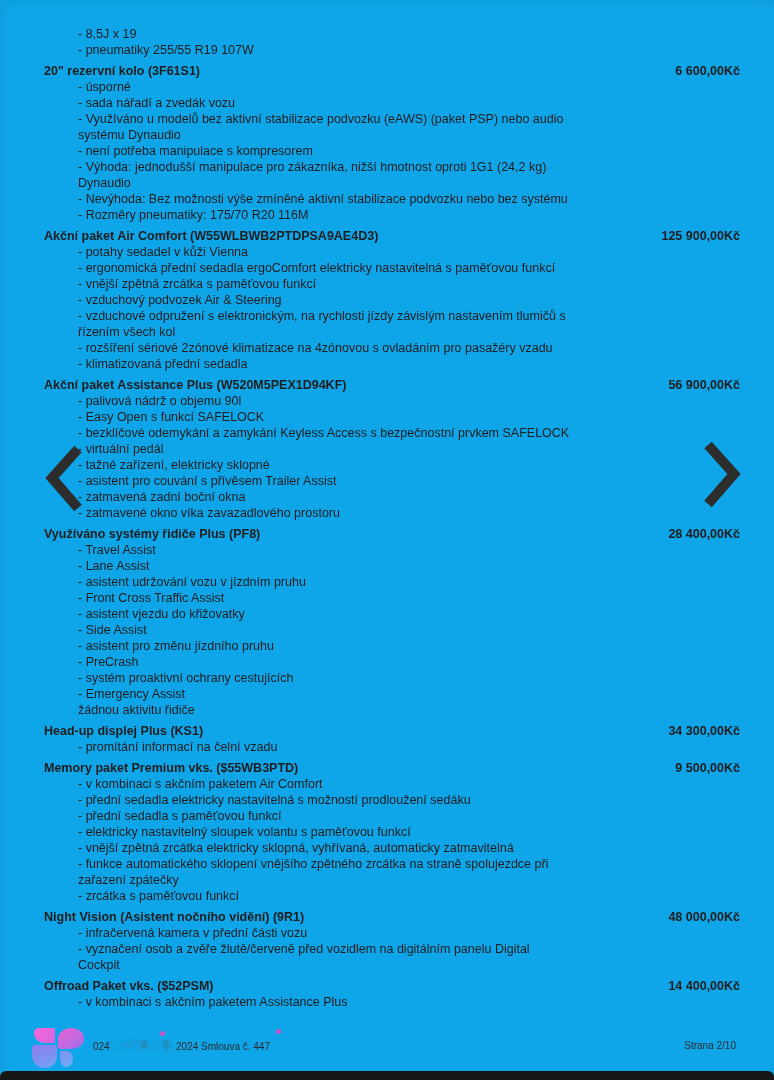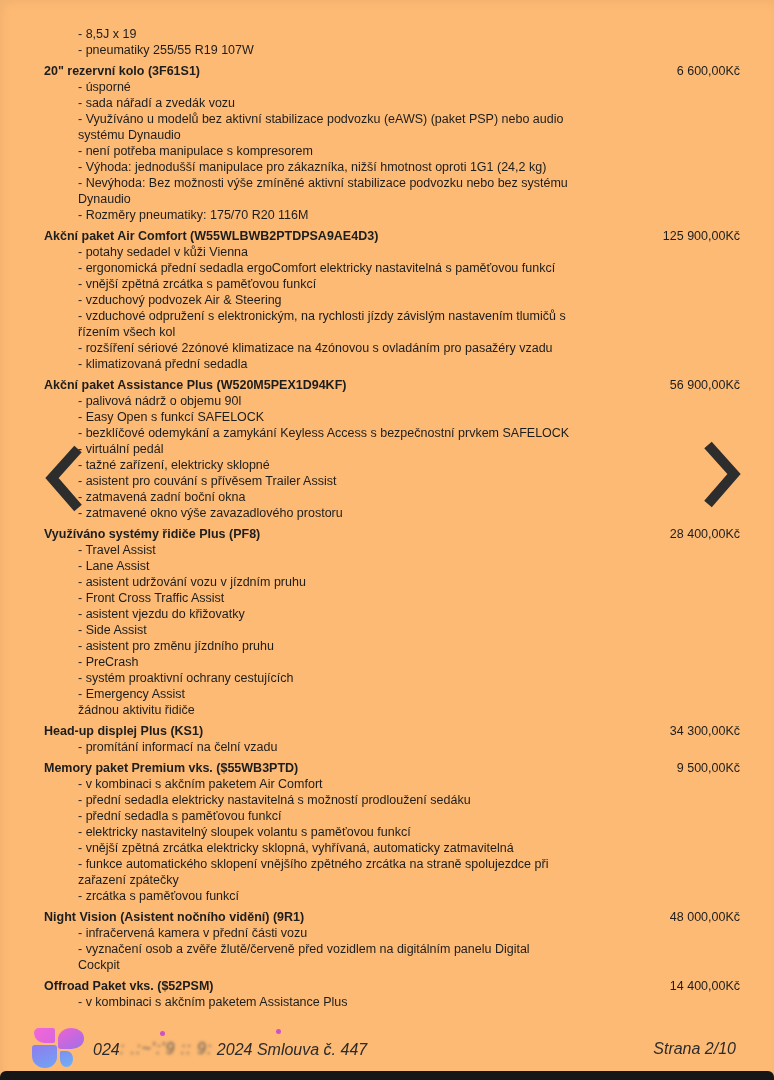--- a/index.html
+++ b/index.html
@@ -1,38 +1,38 @@
 <!DOCTYPE html>
 <html><head>
 <meta charset="utf-8">
 <style>
   html,body{margin:0;padding:0;background:#000;}
   .screen{
     position:relative;width:774px;height:1080px;overflow:hidden;
-    background:#fdba74;
+    background:#0ea5e9;
     font-family:"Liberation Sans","DejaVu Sans",sans-serif;
     color:#1d1d1d;
     box-shadow:inset 3px 3px 10px rgba(0,0,0,0.05);
   }
   .content{position:absolute;top:26px;left:44px;right:34px;}
   .line{font-size:12.5px;line-height:16px;white-space:nowrap;}
   .bullet{padding-left:34px;}
   .section-header{
     display:flex;justify-content:space-between;align-items:baseline;
     margin-top:5px;font-size:12.5px;line-height:16px;
   }
   .section-title{font-weight:bold;white-space:nowrap;}
-  .section-price{font-weight:normal;white-space:nowrap;}
+  .section-price{font-weight:bold;white-space:nowrap;}
   .nav-btn{
     position:absolute;width:56px;height:72px;padding:0;margin:0;
     background:transparent;border:none;cursor:pointer;
   }
   .nav-prev{left:38px;top:442px;}
   .nav-next{left:692px;top:438px;}
-  .footer{position:absolute;left:0;right:0;bottom:9px;height:46px;font-size:16px;color:#2b2b2b;font-style:italic;}
+  .footer{position:absolute;left:0;right:0;bottom:9px;height:46px;font-size:10px;color:#2b2b2b;}
   .logo{position:absolute;left:22px;bottom:3px;width:72px;height:40px;}
   .logo span{position:absolute;display:block;}
   .logo .p1{left:12px;top:0;width:21px;height:15px;border-radius:7px 3px 3px 15px;
     background:linear-gradient(135deg,#f468d8,#d765dd);}
   .logo .p2{left:36px;top:0;width:26px;height:21px;border-radius:55% 50% 50% 12%;
     background:linear-gradient(150deg,#ee61d4,#9e70e9);}
   .logo .p3{left:10px;top:17px;width:25px;height:23px;border-radius:12% 3px 50% 55%;
     background:linear-gradient(160deg,#907bee,#6fa5f4);}
   .logo .p4{left:38px;top:23px;width:13px;height:16px;border-radius:10% 55% 55% 55%;
     background:linear-gradient(160deg,#7d90f1,#6fb0f5);}
@@ -59,22 +59,22 @@
           <div class="section-header">
             <span class="section-title">20" rezervní kolo (3F61S1)</span>
             <span class="section-price">6 600,00Kč</span>
           </div>
           <div class="line bullet">- úsporné</div>
           <div class="line bullet">- sada nářadí a zvedák vozu</div>
           <div class="line bullet">- Využíváno u modelů bez aktivní stabilizace podvozku (eAWS) (paket PSP) nebo audio</div>
           <div class="line bullet">systému Dynaudio</div>
           <div class="line bullet">- není potřeba manipulace s kompresorem</div>
           <div class="line bullet">- Výhoda: jednodušší manipulace pro zákazníka, nižší hmotnost oproti 1G1 (24,2 kg)</div>
+          <div class="line bullet">Dynaudio</div>
           <div class="line bullet">- Nevýhoda: Bez možnosti výše zmíněné aktivní stabilizace podvozku nebo bez systému</div>
-          <div class="line bullet">Dynaudio</div>
           <div class="line bullet">- Rozměry pneumatiky: 175/70 R20 116M</div>
         </div>
         <div>
           <div class="section-header">
             <span class="section-title">Akční paket Air Comfort (W55WLBWB2PTDPSA9AE4D3)</span>
             <span class="section-price">125 900,00Kč</span>
           </div>
           <div class="line bullet">- potahy sedadel v kůži Vienna</div>
           <div class="line bullet">- ergonomická přední sedadla ergoComfort elektricky nastavitelná s paměťovou funkcí</div>
           <div class="line bullet">- vnější zpětná zrcátka s paměťovou funkcí</div>
@@ -89,21 +89,21 @@
             <span class="section-title">Akční paket Assistance Plus (W520M5PEX1D94KF)</span>
             <span class="section-price">56 900,00Kč</span>
           </div>
           <div class="line bullet">- palivová nádrž o objemu 90l</div>
           <div class="line bullet">- Easy Open s funkcí SAFELOCK</div>
           <div class="line bullet">- bezklíčové odemykání a zamykání Keyless Access s bezpečnostní prvkem SAFELOCK</div>
           <div class="line bullet">- virtuální pedál</div>
           <div class="line bullet">- tažné zařízení, elektricky sklopné</div>
           <div class="line bullet">- asistent pro couvání s přívěsem Trailer Assist</div>
           <div class="line bullet">- zatmavená zadní boční okna</div>
-          <div class="line bullet">- zatmavené okno výše zavazadlového prostoru</div>
+          <div class="line bullet">- zatmavené okno víka zavazadlového prostoru</div>
         </div>
         <div>
           <div class="section-header">
             <span class="section-title">Využíváno systémy řidiče Plus (PF8)</span>
             <span class="section-price">28 400,00Kč</span>
           </div>
           <div class="line bullet">- Travel Assist</div>
           <div class="line bullet">- Lane Assist</div>
           <div class="line bullet">- asistent udržování vozu v jízdním pruhu</div>
           <div class="line bullet">- Front Cross Traffic Assist</div>

